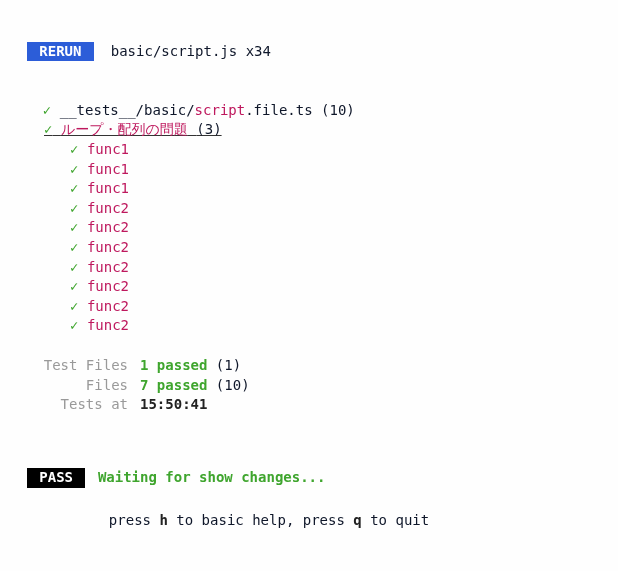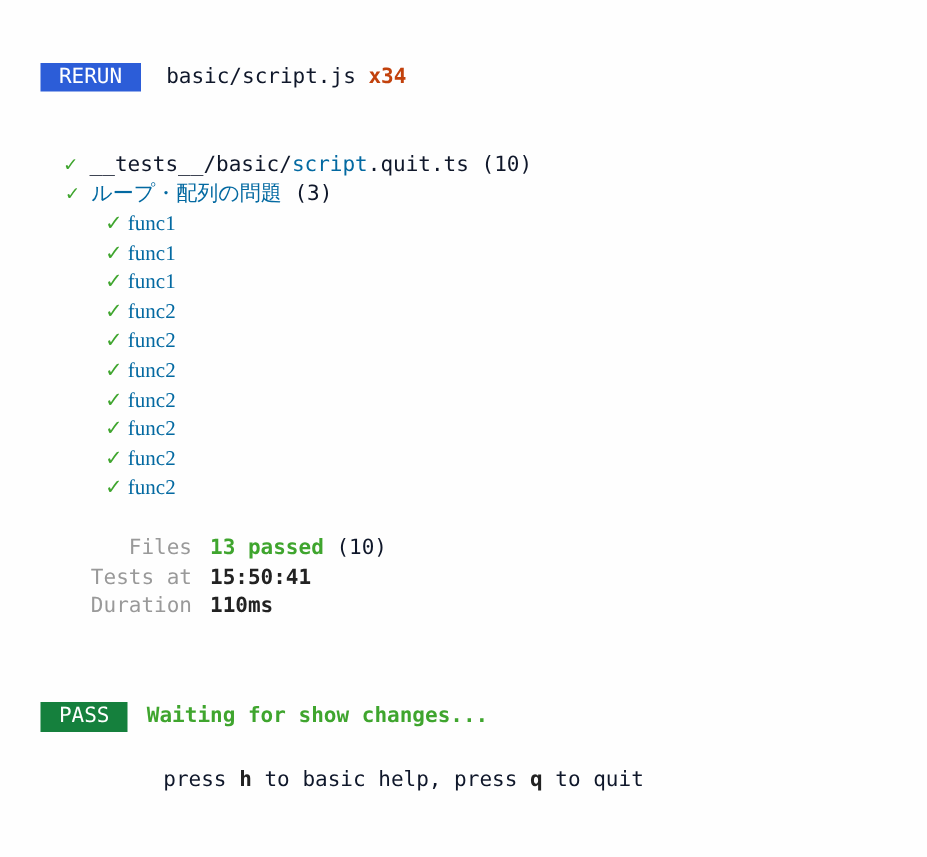--- a/index.html
+++ b/index.html
@@ -9,84 +9,84 @@
     background: #fefefe;
     font-family: "SF Mono", "Monaco", "Menlo", "Consolas", "DejaVu Sans Mono", monospace;
     font-size: 14px;
     line-height: 1.4;
     color: #333;
     width: 618px;
   }
   .row { white-space: pre; }
   .badge {
     display: inline-block;
-    font-weight: normal;
+    font-weight: bold;
     padding: 0 4px;
   }
   .badge-rerun { background: #2c5dd8; color: #fff; }
-  .badge-pass  { background: #15803d; color: #fff; }
+  .badge-pass  { background: #000000; color: #fff; }
   .gray  { color: #0f172a; }
-  .blue  { color: #c2410c; font-weight: bold; }
+  .blue  { color: #0f172a; font-weight: normal; }
   .greenb{ color: #3fa52e; font-weight: bold; }
-  .dark  { color: #0369a1; }
+  .dark  { color: #be185d; }
   .darkb { color: #222; font-weight: bold; text-align: right; }
   .tick  { color: #3fa52e; }
   .in0 { padding-left: 16px; }
-  .in1 { padding-left: 34px; }
-  .in2 { padding-left: 60px; font-family: Liberation Serif, serif; }
+  .in1 { padding-left: 34px; text-decoration: underline; }
+  .in2 { padding-left: 60px; }
   .spacer { height: 20px; }
   .spacer-sm { height: 4px; }
   .spacer-lg { height: 34px; }
   .summary-row { display: flex; }
   .summary-label { width: 118px; text-align: right; color: #999; }
   .summary-value { padding-left: 12px; }
   .help-indent { padding-left: 82px; }
   .status-indent { padding-left: 4px; }
 </style>
 </head>
 <body>
 
 <div class="row">
   <span class="badge badge-rerun"> <span>RERUN</span> </span><span>  </span><span class="gray">basic/script.js</span><span> </span><span class="blue">x34</span>
 </div>
 
 <div class="spacer"></div>
 
 <div class="row in0">
-  <span class="tick">✓</span><span> </span><span class="gray">__tests__/basic/</span><span class="dark">script</span><span class="gray">.quit.ts</span><span> </span><span class="gray">(10)</span>
+  <span class="tick">✓</span><span> </span><span class="gray">__tests__/basic/</span><span class="dark">script</span><span class="gray">.file.ts</span><span> </span><span class="gray">(10)</span>
 </div>
 
 <div id="suites">
     <div class="row in1"><span class="tick">✓</span> <span class="dark">ループ・配列の問題</span> <span class="gray">(3)</span></div>
     <div class="row in2"><span class="tick">✓</span> <span class="dark">func1</span></div>
     <div class="row in2"><span class="tick">✓</span> <span class="dark">func1</span></div>
     <div class="row in2"><span class="tick">✓</span> <span class="dark">func1</span></div>
     <div class="row in2"><span class="tick">✓</span> <span class="dark">func2</span></div>
     <div class="row in2"><span class="tick">✓</span> <span class="dark">func2</span></div>
     <div class="row in2"><span class="tick">✓</span> <span class="dark">func2</span></div>
     <div class="row in2"><span class="tick">✓</span> <span class="dark">func2</span></div>
     <div class="row in2"><span class="tick">✓</span> <span class="dark">func2</span></div>
     <div class="row in2"><span class="tick">✓</span> <span class="dark">func2</span></div>
     <div class="row in2"><span class="tick">✓</span> <span class="dark">func2</span></div>
   </div>
 
 <div class="spacer"></div>
 
 <div id="summary">
     <div class="summary-row">
+      <div class="summary-label">Test Files</div>
+      <div class="summary-value"><span class="greenb">1 passed</span><span class="gray"> (1)</span></div>
+    </div>
+    <div class="summary-row">
       <div class="summary-label">Files</div>
-      <div class="summary-value"><span class="greenb">13 passed</span><span class="gray"> (10)</span></div>
+      <div class="summary-value"><span class="greenb">7 passed</span><span class="gray"> (10)</span></div>
     </div>
     <div class="summary-row">
       <div class="summary-label">Tests at</div>
       <div class="summary-value"><span class="darkb">15:50:41</span></div>
-    </div>
-    <div class="summary-row">
-      <div class="summary-label">Duration</div>
-      <div class="summary-value"><span class="darkb">110ms</span></div>
     </div>
   </div>
 
 <div class="spacer-lg"></div>
 
 <div class="row">
   <span class="badge badge-pass"> <span>PASS</span> </span><span class="status-indent"> </span><span class="greenb">Waiting for show changes...</span>
 </div>
 <div class="spacer-sm"></div>
 <div class="row help-indent">

